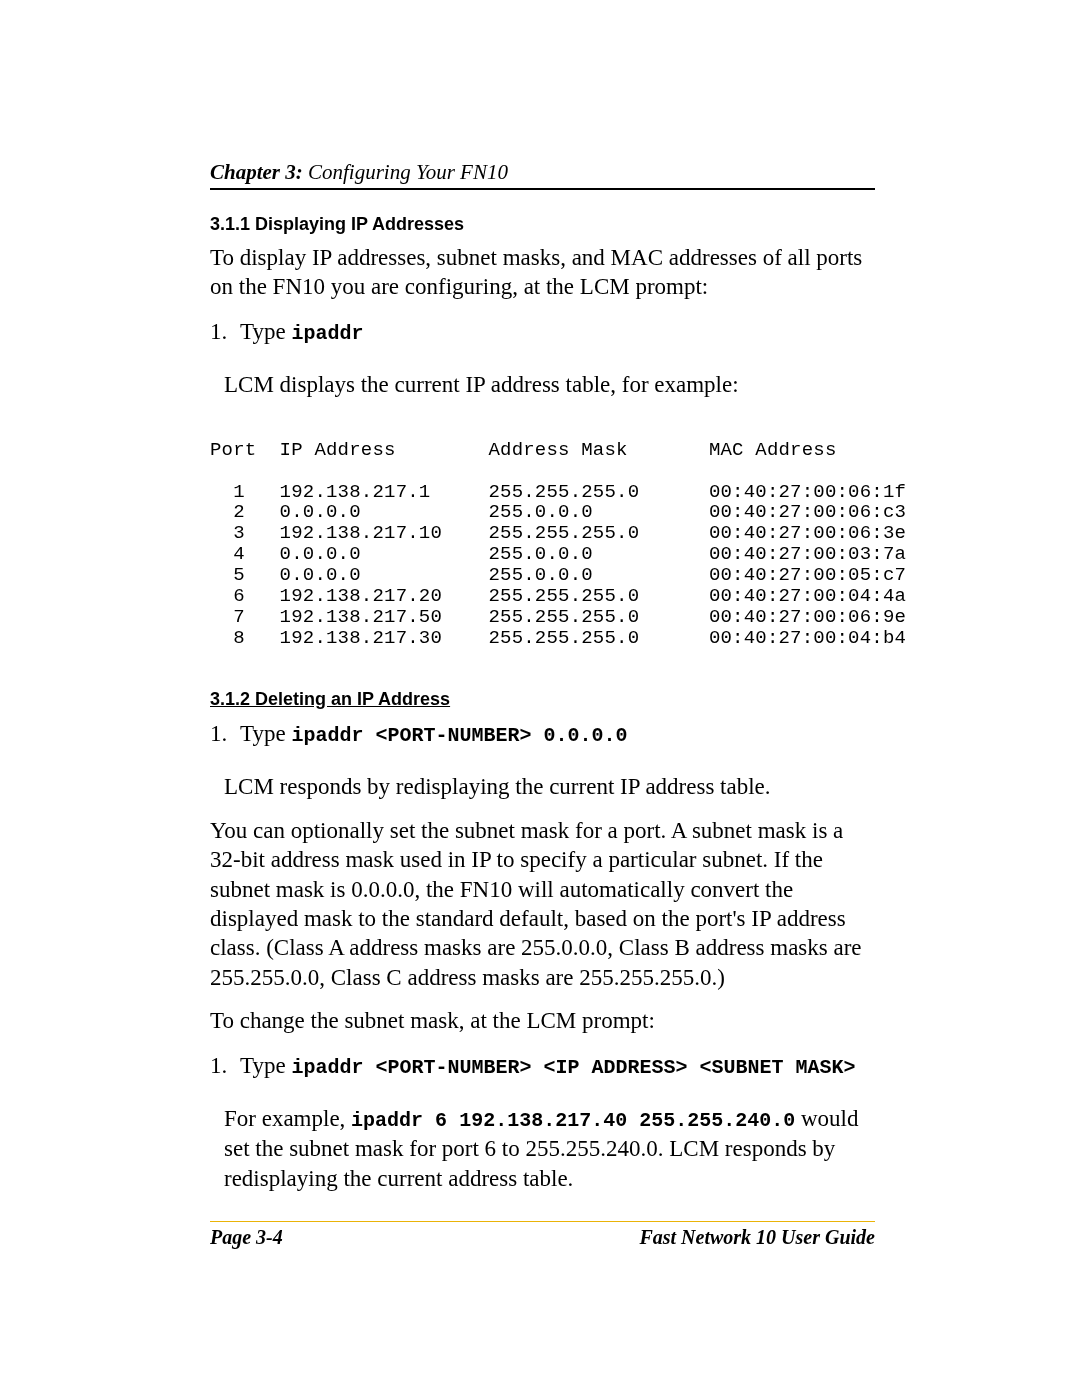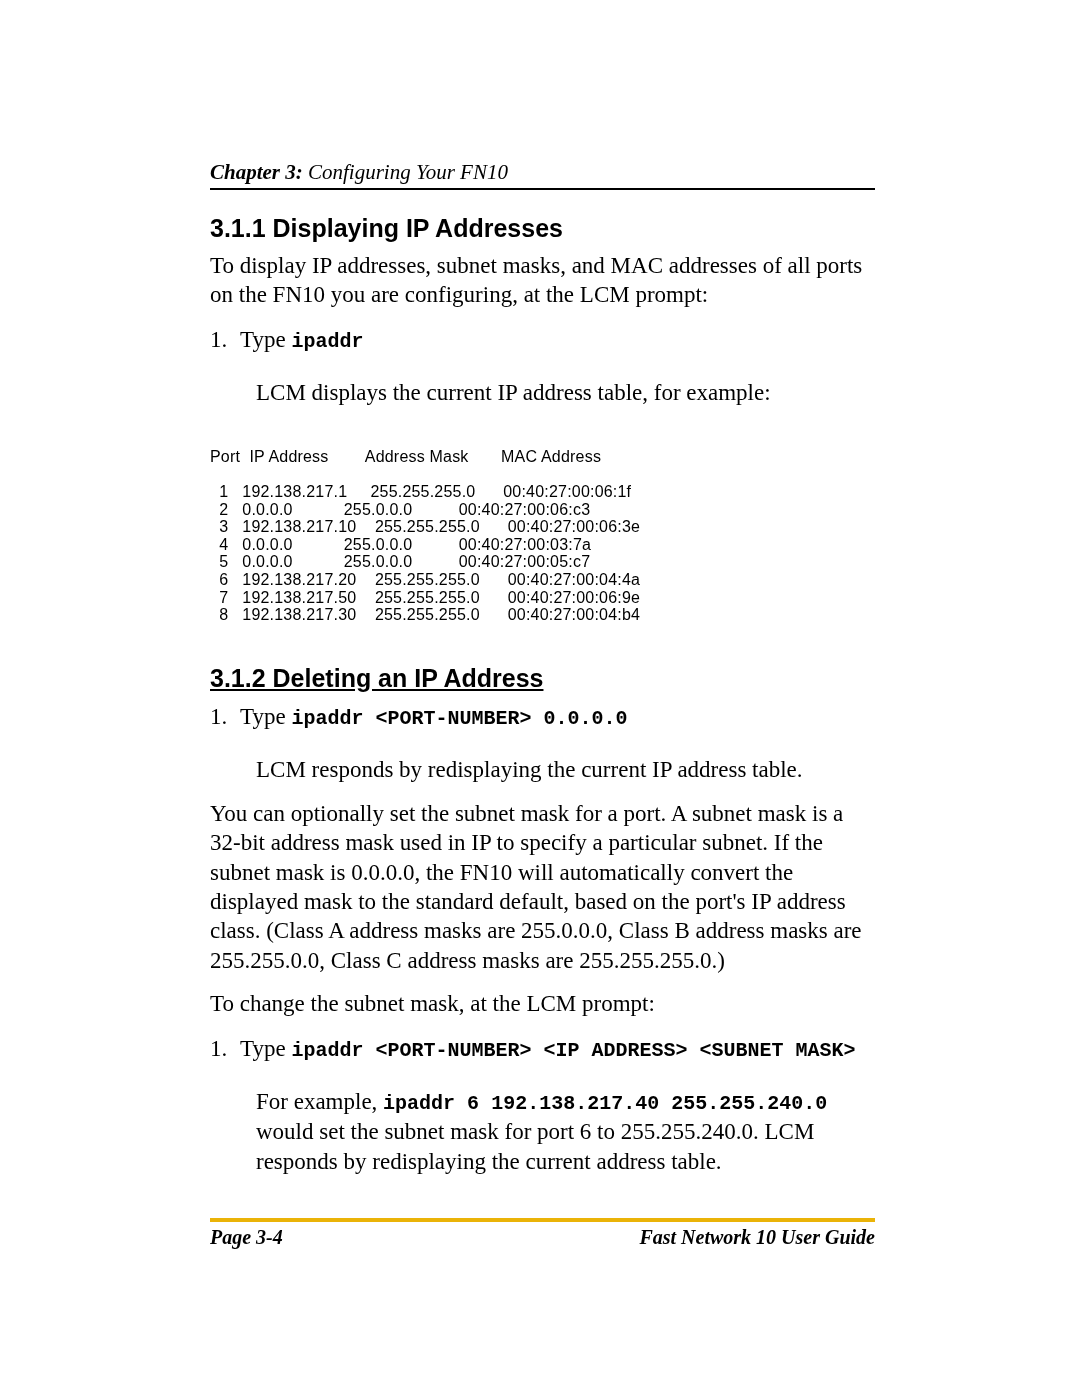--- a/index.html
+++ b/index.html
@@ -26,21 +26,21 @@
   .hdr-text {
     font-size: 21px;
     font-style: italic;
   }
   .hdr-text .chap {
     font-weight: bold;
   }
   h2.section {
     font-family: Arial, Helvetica, sans-serif;
     font-weight: bold;
-    font-size: 25px;
+    font-size: 18px;
     margin: 7px 0 8px 0;
   }
   p.body {
     font-size: 23px;
     line-height: 1.28;
     margin: 0 0 14px 0;
   }
   .step {
     display: flex;
     font-size: 23px;
@@ -53,39 +53,39 @@
   }
   .step .txt {
     flex: 1;
   }
   .step .txt .code, code {
     font-family: Liberation Mono, monospace;
     font-weight: bold;
     font-size: 20px;
   }
   .indent {
-    margin-left: 46px;
+    margin-left: 14px;
     font-size: 23px;
     line-height: 1.3;
     margin-bottom: 14px;
   }
   pre.table {
-    font-family: Liberation Sans, sans-serif;
-    font-size: 16px;
+    font-family: Liberation Mono, monospace;
+    font-size: 19px;
     line-height: 1.1;
     letter-spacing: 0.2px;
     white-space: pre;
     margin: 40px 0 40px 0;
   }
   .footer {
     position: absolute;
     left: 210px;
     right: 205px;
     bottom: 148px;
-    border-top: 4px solid #eab308;
+    border-top: 1px solid #eab308;
     padding-top: 4px;
     display: flex;
     justify-content: space-between;
     font-style: italic;
     font-weight: bold;
     font-size: 20px;
   }
   .gap-top { margin-top: 32px; text-decoration: underline; }
 </style>
 </head>

